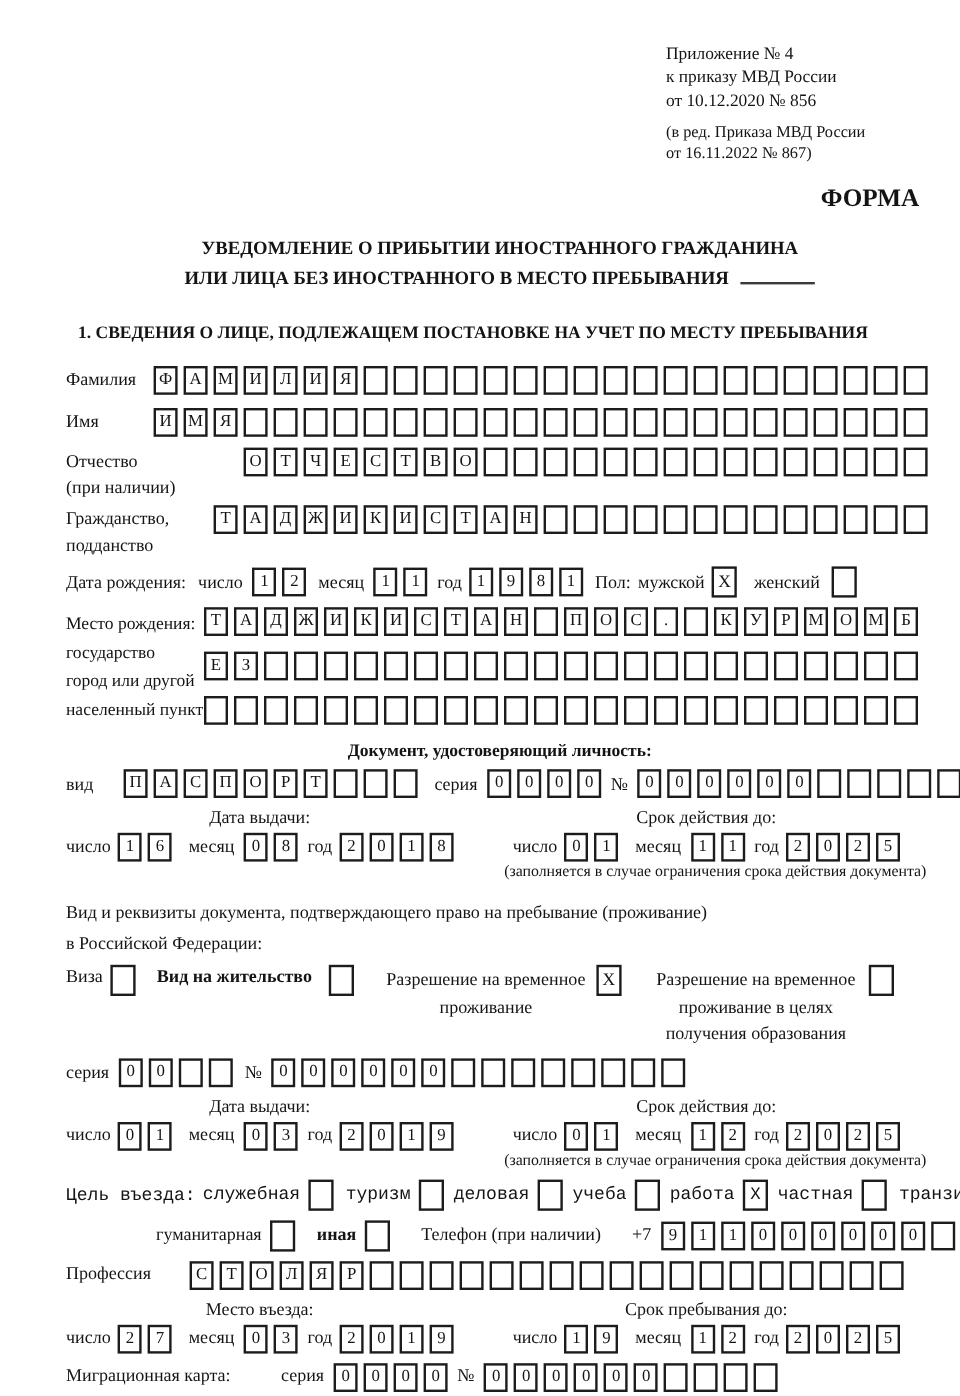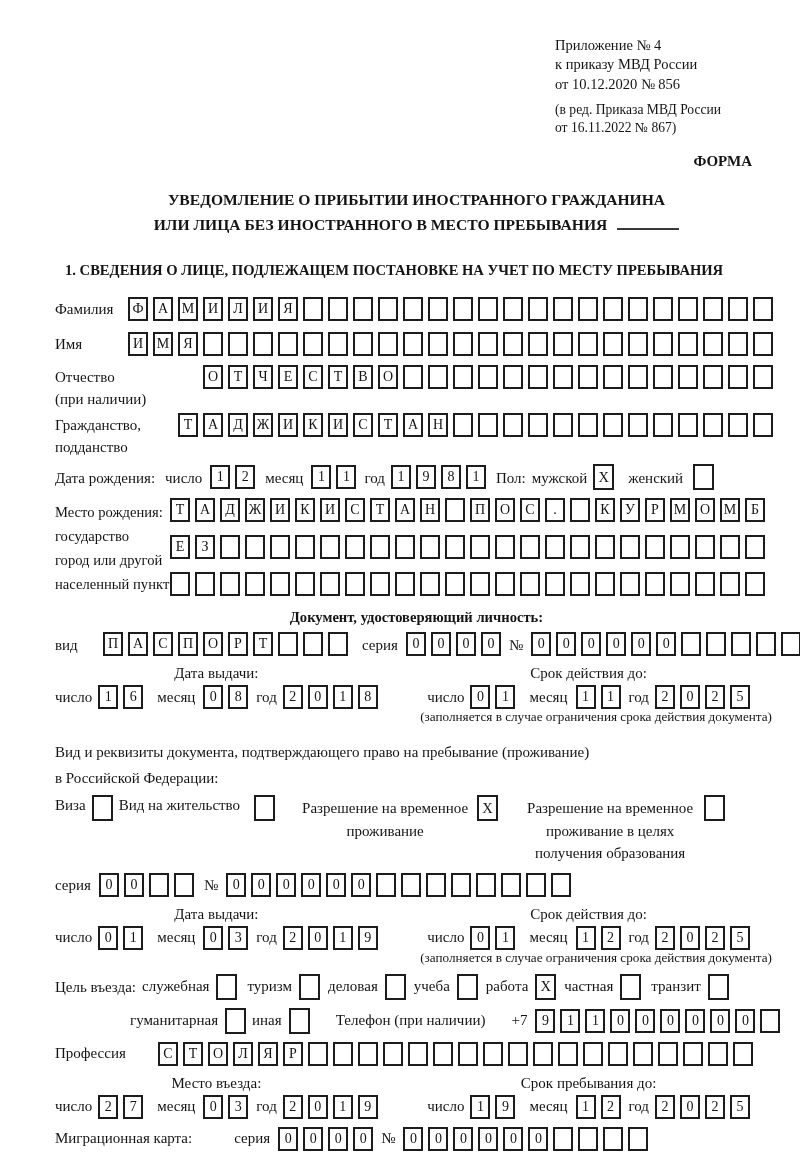--- a/index.html
+++ b/index.html
@@ -6,21 +6,21 @@
   body{
     width:800px;height:1163px;background:#ffffff;color:#141414;
     font-family:"Liberation Serif","DejaVu Serif",serif;
     overflow:hidden;
   }
   .page{box-sizing:border-box;width:800px;height:1163px;padding:36px 22px 0 55px;}
 
   
   .corner{margin-left:500px;font-size:14.5px;line-height:1.34;}
   .corner .sub{margin-top:7px;font-size:13.6px;line-height:1.3;}
-  .forma{font-weight:bold;font-size:15px;text-align:right;margin:16px 26px 0 0;}
+  .forma{font-weight:bold;font-size:21px;text-align:right;margin:16px 12px 0 0;}
 
   .title{font-weight:bold;font-size:15.6px;text-align:center;margin-top:18px;line-height:1.6;}
   .blank-underline{display:inline-block;width:62px;border-bottom:2px solid #3a3a3a;height:13px;margin-left:10px;}
 
   .section-title{font-weight:bold;font-size:14.6px;margin-top:25px;margin-left:10px;}
 
   
   .frow{display:flex;align-items:flex-start;font-size:15px;}
   .flabel{flex:none;padding-top:2px;line-height:1.45;}
   .w73{width:73px;}.w148{width:148px;}.w123{width:123px;}.w115{width:115px;}.w103{width:103px;}
@@ -30,21 +30,21 @@
     display:inline-flex;align-items:center;justify-content:center;
     font-size:14px;background:#fff;
   }
   .cb{
     width:17px;height:22px;border:2px solid #1c1c1c;flex:none;
     display:inline-flex;align-items:center;justify-content:center;
     font-size:14.5px;background:#fff;
   }
   .inline-lbl{flex:none;padding-top:2px;}
   .gap6{margin-left:6px;}.gap8{margin-left:8px;}.gap10{margin-left:10px;}
-  .gap14{margin-left:14px;}.gap18{margin-left:6px;}.gap26{margin-left:26px;}
+  .gap14{margin-left:14px;}.gap18{margin-left:18px;font-weight:bold;}.gap26{margin-left:26px;}
 
   .mt18{margin-top:18px;}.mt11{margin-top:11px;}.mt9{margin-top:9px;}
   .mt8{margin-top:8px;}.mt6{margin-top:6px;}.mt2{margin-top:2px;}
 
   .stack > div{margin-bottom:13px;}
   .stack > div:last-child{margin-bottom:0;}
 
   .doc-head{font-weight:bold;font-size:14.6px;text-align:center;margin-top:9px;margin-bottom:6px;}
 
   .dates{display:flex;justify-content:space-between;margin-top:9px;padding-right:28px;}
@@ -516,21 +516,21 @@
             <span class="cell">2</span>
             <span class="cell">0</span>
             <span class="cell">2</span>
             <span class="cell">5</span>
           </span>
       </div>
     </div>
   </div>
   <div class="date-note">(заполняется в случае ограничения срока действия документа)</div>
 
-  <div class="frow mt8" style="align-items:center;">
+  <div class="frow mt8" style="align-items:center;font-family:Liberation Mono, monospace;">
     <span class="inline-lbl">Цель въезда:</span>
     <div class="purpose-item gap6">
       <span class="olabel">служебная</span>
       <span class="cb"></span>
     </div>
     <div class="purpose-item gap10">
       <span class="olabel">туризм</span>
       <span class="cb"></span>
     </div>
     <div class="purpose-item gap8">

